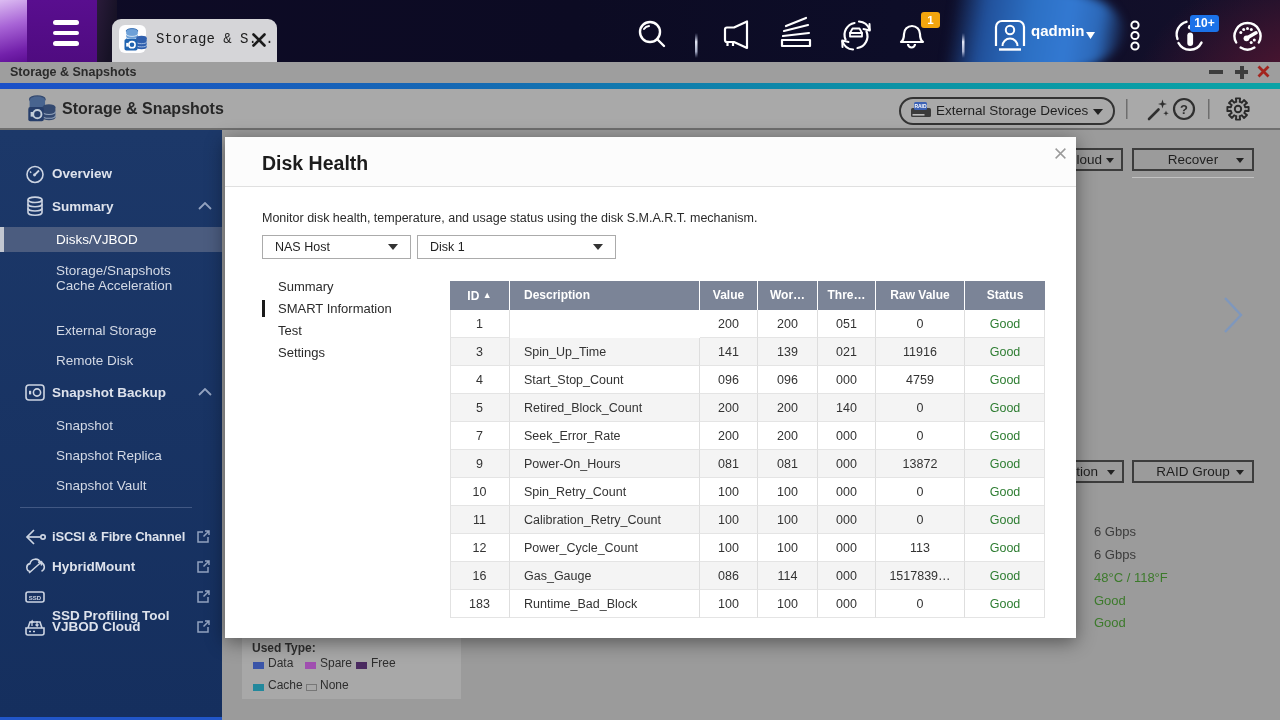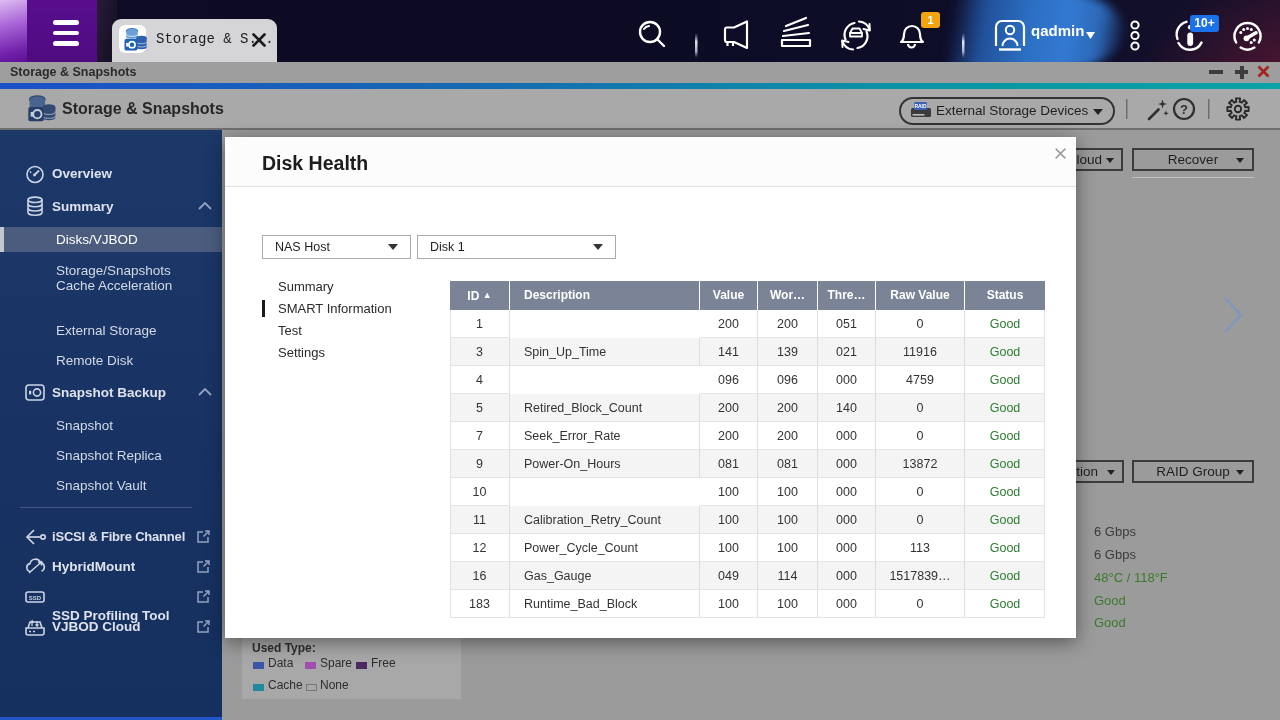--- a/index.html
+++ b/index.html
@@ -347,20 +347,21 @@
     <div class="abs" style="left:78px;top:40px">None</div>
   </div>
 
   <div class="abs" id="modal">
     <div id="mhead">
       <div id="mtitle">Disk Health</div>
       <svg id="mclose" viewBox="0 0 16 16">
           <path d="M2 2 L14 14 M14 2 L2 14" stroke="#9a9a9a" stroke-width="1.8"></path>
         </svg>
     </div>
+    <div id="mdesc">Monitor disk health, temperature, and usage status using the disk S.M.A.R.T. mechanism.</div>
     <div class="mdd" style="left:37px;width:149px">
         <div class="t">NAS Host</div>
         <div class="arr"></div>
       </div>
     <div class="mdd" style="left:192px;width:199px">
         <div class="t">Disk 1</div>
         <div class="arr"></div>
       </div>
 
     <div class="mnav" style="top:142px">Summary</div>
@@ -389,20 +390,21 @@
           <div class="td" style="left:0px;width:60px">3</div>
           <div class="td desc" style="left:60px;width:190px">Spin_Up_Time</div>
           <div class="td" style="left:250px;width:58px">141</div>
           <div class="td" style="left:308px;width:60px">139</div>
           <div class="td" style="left:368px;width:58px">021</div>
           <div class="td" style="left:426px;width:89px">11916</div>
           <div class="td good" style="left:515px;width:80px">Good</div>
         </div>
         <div class="tr" style="top:85px">
           <div class="td" style="left:0px;width:60px">4</div>
+          <div class="td desc" style="left:60px;width:190px">Start_Stop_Count</div>
           <div class="td" style="left:250px;width:58px">096</div>
           <div class="td" style="left:308px;width:60px">096</div>
           <div class="td" style="left:368px;width:58px">000</div>
           <div class="td" style="left:426px;width:89px">4759</div>
           <div class="td good" style="left:515px;width:80px">Good</div>
         </div>
         <div class="tr alt" style="top:113px">
           <div class="td" style="left:0px;width:60px">5</div>
           <div class="td desc" style="left:60px;width:190px">Retired_Block_Count</div>
           <div class="td" style="left:250px;width:58px">200</div>
@@ -424,20 +426,21 @@
           <div class="td" style="left:0px;width:60px">9</div>
           <div class="td desc" style="left:60px;width:190px">Power-On_Hours</div>
           <div class="td" style="left:250px;width:58px">081</div>
           <div class="td" style="left:308px;width:60px">081</div>
           <div class="td" style="left:368px;width:58px">000</div>
           <div class="td" style="left:426px;width:89px">13872</div>
           <div class="td good" style="left:515px;width:80px">Good</div>
         </div>
         <div class="tr" style="top:197px">
           <div class="td" style="left:0px;width:60px">10</div>
+          <div class="td desc" style="left:60px;width:190px">Spin_Retry_Count</div>
           <div class="td" style="left:250px;width:58px">100</div>
           <div class="td" style="left:308px;width:60px">100</div>
           <div class="td" style="left:368px;width:58px">000</div>
           <div class="td" style="left:426px;width:89px">0</div>
           <div class="td good" style="left:515px;width:80px">Good</div>
         </div>
         <div class="tr alt" style="top:225px">
           <div class="td" style="left:0px;width:60px">11</div>
           <div class="td desc" style="left:60px;width:190px">Calibration_Retry_Count</div>
           <div class="td" style="left:250px;width:58px">100</div>
@@ -451,21 +454,21 @@
           <div class="td desc" style="left:60px;width:190px">Power_Cycle_Count</div>
           <div class="td" style="left:250px;width:58px">100</div>
           <div class="td" style="left:308px;width:60px">100</div>
           <div class="td" style="left:368px;width:58px">000</div>
           <div class="td" style="left:426px;width:89px">113</div>
           <div class="td good" style="left:515px;width:80px">Good</div>
         </div>
         <div class="tr alt" style="top:281px">
           <div class="td" style="left:0px;width:60px">16</div>
           <div class="td desc" style="left:60px;width:190px">Gas_Gauge</div>
-          <div class="td" style="left:250px;width:58px">049</div>
+          <div class="td" style="left:250px;width:58px">086</div>
           <div class="td" style="left:308px;width:60px">114</div>
           <div class="td" style="left:368px;width:58px">000</div>
           <div class="td" style="left:426px;width:89px">1517839…</div>
           <div class="td good" style="left:515px;width:80px">Good</div>
         </div>
         <div class="tr" style="top:309px">
           <div class="td" style="left:0px;width:60px">183</div>
           <div class="td desc" style="left:60px;width:190px">Runtime_Bad_Block</div>
           <div class="td" style="left:250px;width:58px">100</div>
           <div class="td" style="left:308px;width:60px">100</div>

